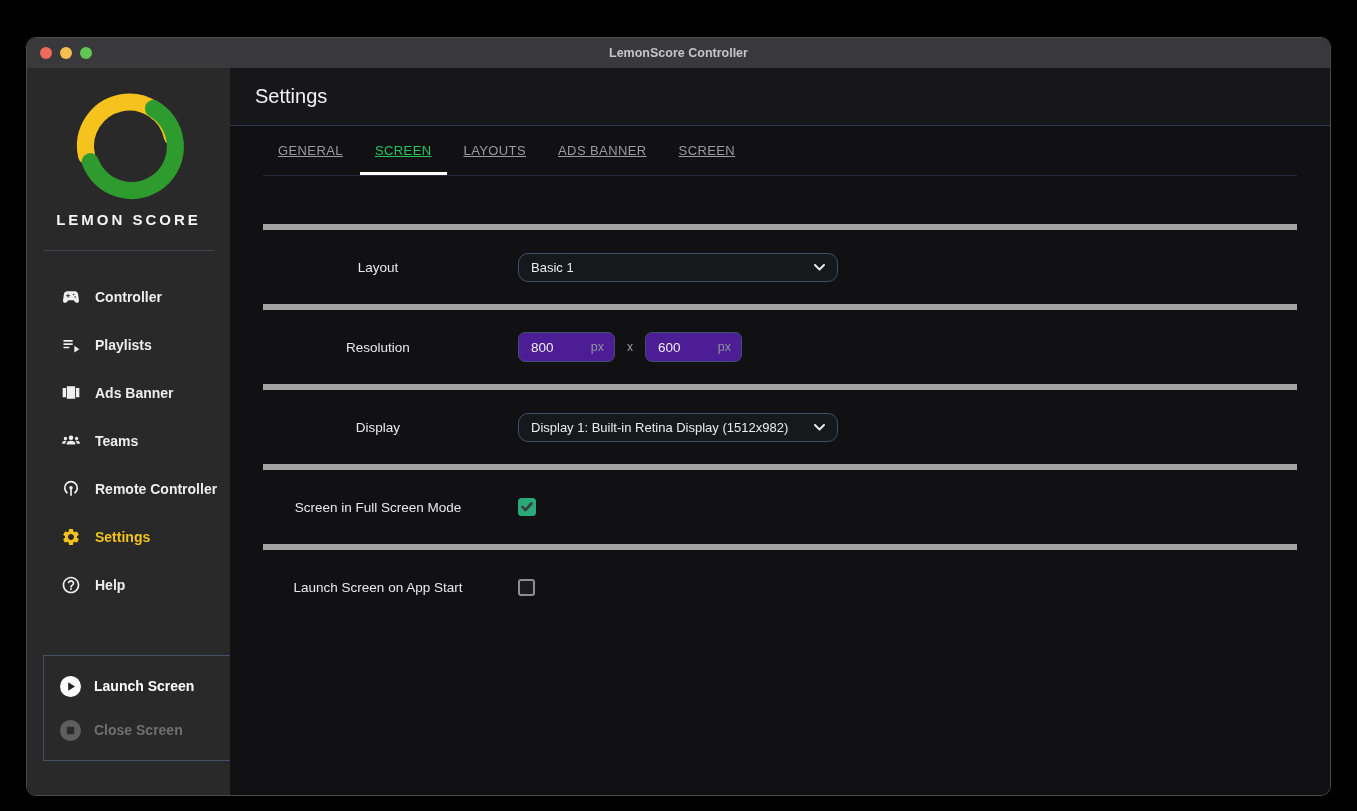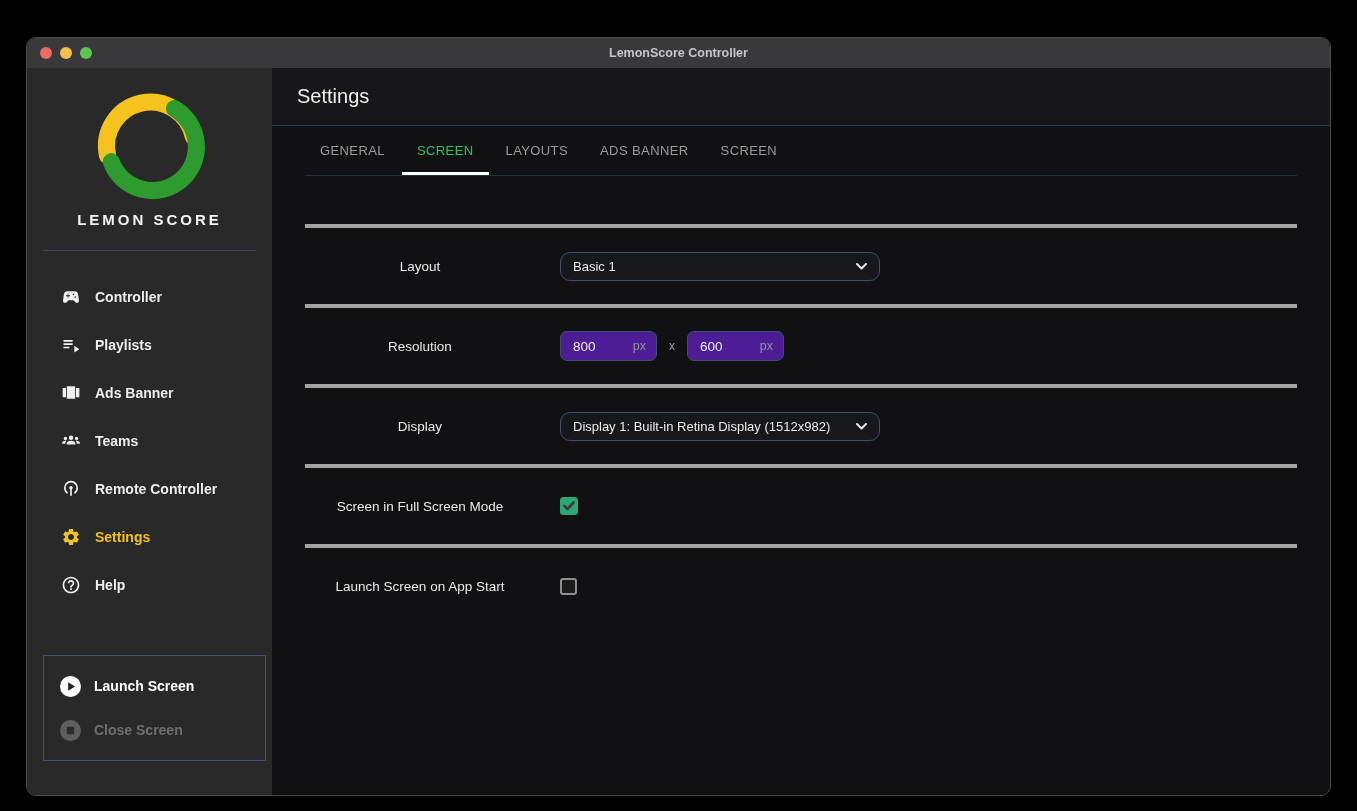--- a/index.html
+++ b/index.html
@@ -15,21 +15,21 @@
               justify-content:center; position:relative; }
   .traffic { position:absolute; left:13px; top:0; height:100%; display:flex;
              align-items:center; gap:8px; }
   .tl { width:12px; height:12px; border-radius:50%; display:inline-block; }
   .tl.red { background:#ec6a5e; } .tl.yellow { background:#f5bf4f; } .tl.green { background:#61c554; }
   .titlebar-title { font-size:12.5px; font-weight:700; color:#c6c6c8; }
 
   .winbody { display:flex; height:729px; }
 
   
-  .sidebar { width:245px; background:#292929; display:flex; flex-direction:column; flex:none; }
+  .sidebar { width:203px; background:#292929; display:flex; flex-direction:column; flex:none; }
   .logo { padding-top:13px; display:flex; flex-direction:column; align-items:center; }
   .logo-mark { width:122px; height:124px; }
   .logo-text { margin-top:6px; font-size:15px; font-weight:700; letter-spacing:3px;
                color:#f4f4f4; }
   .sidebar-divider { margin:22px 16px 0 16px; border-top:1px solid #3c4657; }
 
   .nav { margin-top:22px; }
   .nav-item { height:48px; display:flex; align-items:center; padding-left:34px;
               gap:14px; cursor:pointer; }
   .nav-icon { width:20px; height:20px; display:flex; align-items:center; justify-content:center; }
@@ -49,26 +49,26 @@
   
   .main { flex:1; background:#111113; display:flex; flex-direction:column; }
   .page-header { height:58px; background:#17171a; border-bottom:1px solid #2e3a52;
                  display:flex; align-items:center; padding-left:25px; flex:none; }
   .page-title { font-size:20px; font-weight:500; color:#f2f2f2; }
 
   .tabs { margin:0 33px; height:50px; display:flex; align-items:stretch; gap:2px;
           border-bottom:1px solid #252e41; flex:none; }
   .tab { display:flex; align-items:center; padding:0 15px; font-size:13px;
          letter-spacing:.4px; color:#9b9b9b; border-bottom:3px solid transparent;
-         padding-top:3px; cursor:pointer; }
+         padding-top:3px; cursor:pointer;text-decoration:underline; }
   .tab.active { color:#22c55e; border-bottom-color:#ffffff; font-weight:500; }
 
   .content { margin:0 33px; }
   .content-spacer { height:48px; }
-  .form-row { height:80px; border-top:4px solid #a3a3a3; display:flex; align-items:center; }
+  .form-row { height:80px; border-top:6px solid #a3a3a3; display:flex; align-items:center; }
   .form-label { width:230px; text-align:center; font-size:13.5px; color:#e9e9e9; }
   .form-control { margin-left:25px; display:flex; align-items:center; }
 
   .select { width:320px; height:29px; background:#17181b; border:1px solid #40506c;
             border-radius:10px; display:flex; align-items:center; justify-content:space-between;
             padding:0 12px; cursor:pointer; }
   .select-value { font-size:13px; color:#ececec; white-space:nowrap; }
   .chev { flex:none; margin-left:8px; }
 
   .input-px { width:97px; height:30px; background:#4c1d95; border:1px solid #40506c;

